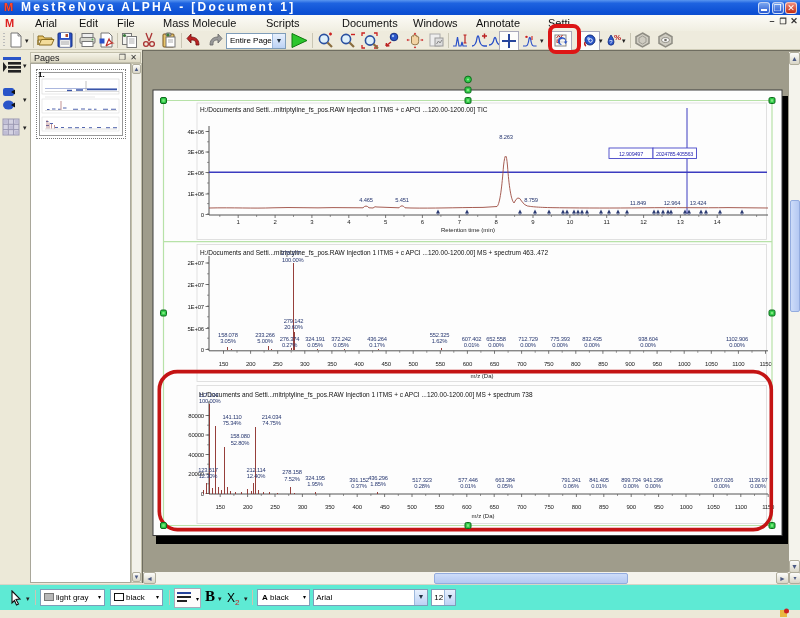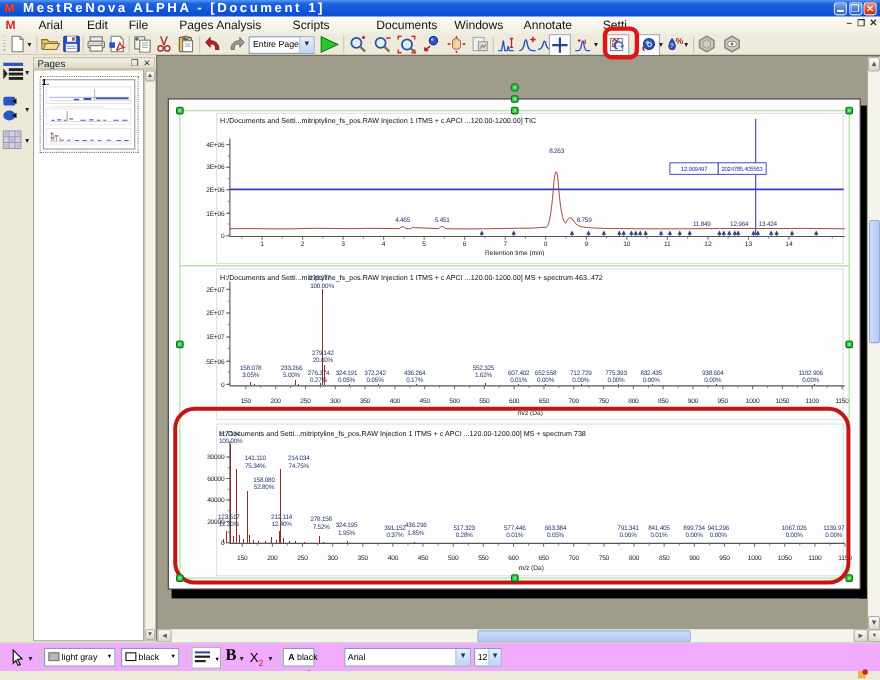--- a/index.html
+++ b/index.html
@@ -16,37 +16,37 @@
 .cbtn{position:absolute;right:0;top:0;width:13px;height:14px;background:linear-gradient(180deg,#e7f0fd,#bcd2f5);border-left:1px solid #9db9dd;text-align:center;font-size:7px;line-height:13px;color:#234}
 #lbar{position:absolute;left:0;top:50px;width:29px;height:534px;background:#ece9d8}
 #ppanel{position:absolute;left:29px;top:50px;width:113px;height:534px;background:#ece9d8}
 #phead{position:absolute;left:1px;top:2px;width:111px;height:11px;background:linear-gradient(180deg,#f5f3e8,#ddd9c4);border:1px solid #c2bfab;font-size:9px;line-height:10px;padding-left:3px;color:#222}
 #pcont{position:absolute;left:1px;top:13px;width:101px;height:520px;background:#fff;border:1px solid #a9a79a}
 #pscroll{position:absolute;left:102px;top:13px;width:11px;height:520px;background:#f2f1ea;border:1px solid #c2bfab}
 #doc{position:absolute;left:142px;top:50px;width:658px;height:533px;background:#9f9c8b;border-left:1px solid #6f6d60;border-top:1px solid #6f6d60}
 .sb{position:absolute;background:#f4f3ec}
 .sbtn{position:absolute;background:linear-gradient(180deg,#fdfdfb,#d8d5c6);border:1px solid #b0ad9c;border-radius:2px;color:#4c5a84;text-align:center}
 .sthumb{position:absolute;background:linear-gradient(90deg,#cddcf9,#b4c8f2);border:1px solid #93acdf;border-radius:2px}
-#bbar{position:absolute;left:0;top:584px;width:800px;height:26px;background:#f0abfc;border-top:1px solid #d8d5c6;font-size:8px}
+#bbar{position:absolute;left:0;top:584px;width:800px;height:26px;background:#5eead4;border-top:1px solid #d8d5c6;font-size:8px}
 #bbar>div{position:absolute}
 .fld{height:17px;background:#fff;border:1px solid #7f9db9;position:absolute;top:4px;font-size:8px;line-height:15px}
 #sbar{position:absolute;left:0;top:610px;width:800px;height:8px;background:#ece9d8}
 .mdib{position:absolute;top:17px;width:10px;height:10px;color:#333;font-size:9px;line-height:9px;text-align:center;font-weight:bold}
 </style></head><body>
 <div id="win">
 <div id="title"><span style="margin-left:4px;display:inline-block;width:14px;color:#ff4a2a;font-weight:bold;font-size:11px;text-shadow:0 0 1px #800">M</span><span style="margin-left:3px;letter-spacing:2.3px;font-size:12px">MestReNova ALPHA  - [Document 1]</span></div>
 <div class="tbtn" style="left:758px;background:linear-gradient(180deg,#7ba7f0,#2a5ad0)"><span style="display:inline-block;margin-top:5px;width:6px;border-bottom:2px solid #fff"></span></div>
 <div class="tbtn" style="left:771.5px;background:linear-gradient(180deg,#7ba7f0,#2a5ad0)">❐</div>
 <div class="tbtn" style="left:785px;background:linear-gradient(180deg,#f09080,#c22a10)">✕</div>
 <div id="menu">
       <span style="left:5px;color:#d22;font-weight:bold">M</span>
       <span style="left:35px">Arial</span>
       <span style="left:79px">Edit</span>
       <span style="left:117px">File</span>
-      <span style="left:163px">Pages Analysis</span>
+      <span style="left:163px">Mass Molecule</span>
       <span style="left:266px">Scripts</span>
       <span style="left:342px">Documents</span>
       <span style="left:413px">Windows</span>
       <span style="left:476px">Annotate</span>
       <span style="left:548px">Setti</span>
     </div>
 <div class="mdib" style="left:767px">–</div>
     <div class="mdib" style="left:778px;font-size:8px">❐</div>
     <div class="mdib" style="left:789px">✕</div>
 <div id="tbar">
@@ -808,21 +808,21 @@
           <rect x="0" y="4" width="14" height="2" fill="#222"></rect>
           <rect x="0" y="8" width="10" height="2" fill="#222"></rect>
         </svg>
         <span style="position:absolute;right:1px;top:6px;font-size:6px">▾</span>
       </div>
 <div style="left:205px;top:3px;font-family:'Liberation Serif',serif;font-weight:bold;font-size:15px">B</div>
       <div class="dd" style="left:218px;top:10px">▾</div>
 <div style="left:227px;top:6px;font-size:12px">X<sub style="color:#c22;font-size:8px">2</sub></div>
       <div class="dd" style="left:244px;top:10px">▾</div>
 <div class="tsep" style="left:252px;top:5px"></div>
-<div class="fld" style="left:257px;width:29px"><b style="margin-left:4px">A</b>&nbsp;black<span style="float:right;margin-right:3px;font-size:6px">▾</span></div>
+<div class="fld" style="left:257px;width:53px"><b style="margin-left:4px">A</b>&nbsp;black<span style="float:right;margin-right:3px;font-size:6px">▾</span></div>
 <div class="fld" style="left:313px;width:115px">&nbsp;Arial<div class="cbtn" style="height:15px">▼</div></div>
 <div class="fld" style="left:431px;width:25px">&nbsp;12<div class="cbtn" style="width:11px;height:15px">▼</div></div>
 </div>
 <div id="sbar">
       <div style="position:absolute;right:10px;top:-2px;width:10px;height:9px">
         <svg width="10" height="9" viewBox="0 0 10 9" style="display:block">
           <rect x="0" y="2" width="7" height="7" fill="#e8b840"></rect>
           <circle cx="6.5" cy="3" r="2.5" fill="#c22"></circle>
         </svg>
       </div>

